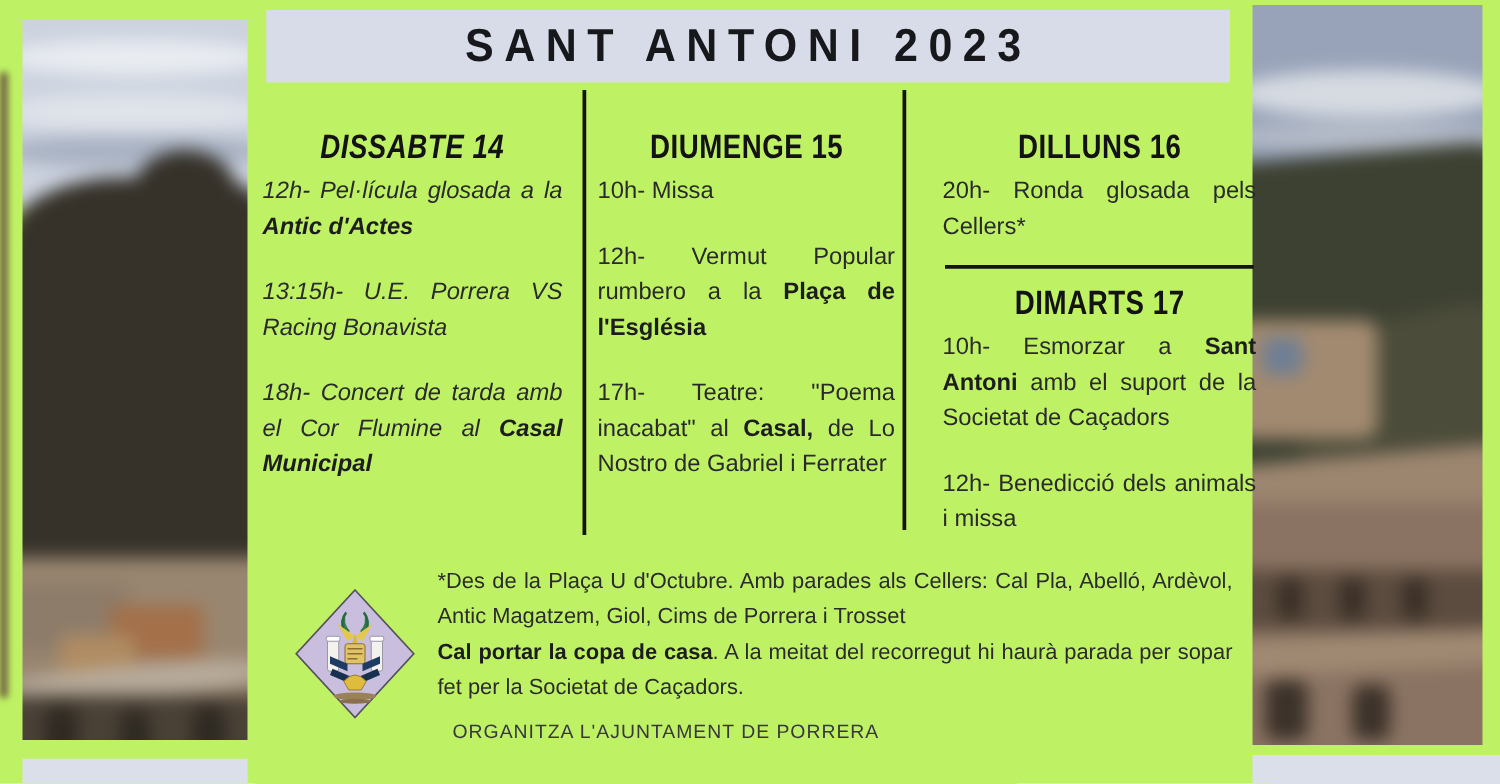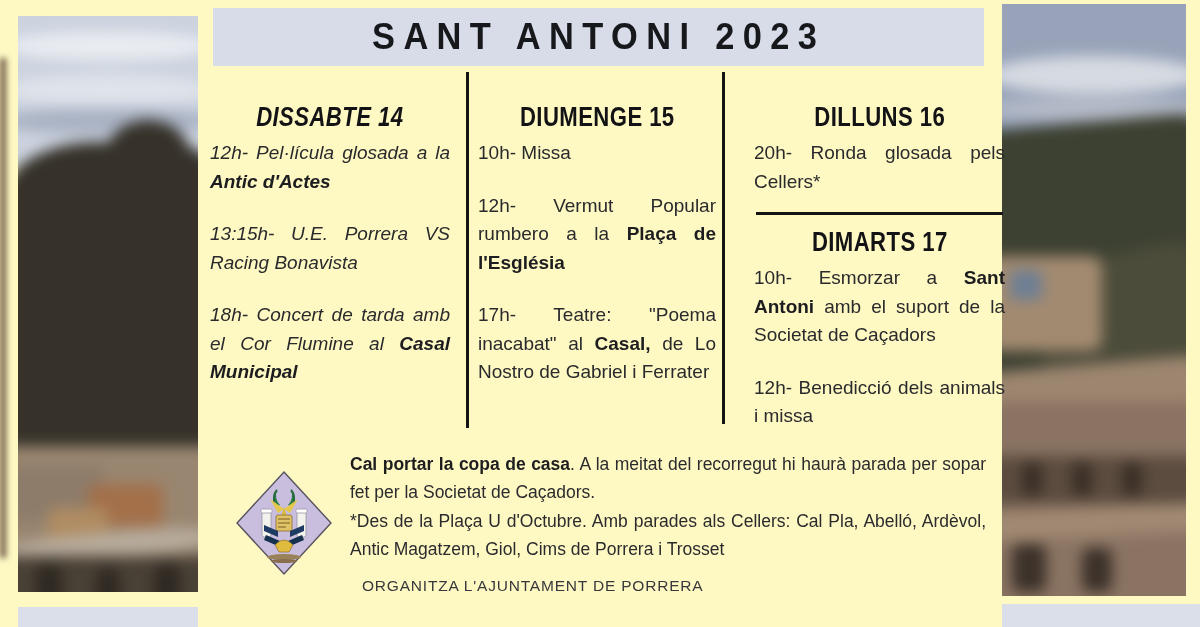--- a/index.html
+++ b/index.html
@@ -1,19 +1,19 @@
 <!DOCTYPE html>
 <html><head>
 <meta charset="utf-8">
 <style>
   html,body{margin:0;padding:0;}
   .stage{
     position:relative;
     width:1200px;height:627px;
-    background:#fef9c3;
+    background:#bef264;
     overflow:hidden;
     font-family:"Liberation Sans", sans-serif;
     color:#26262a;
   }
   
   .photo-strip{position:absolute;overflow:hidden;}
   .photo-strip .blur{position:absolute;inset:0;filter:blur(7px);}
   .shape{position:absolute;}
   .strip-left{left:18px;top:16px;width:180px;height:576px;}
   .strip-right{left:1002px;top:4px;width:184px;height:592px;}
@@ -177,18 +177,18 @@
     <path d="M32,66 L46,72 L44,77 L30,71 Z" fill="#16314f"></path>
     <path d="M68,66 L54,72 L56,77 L70,71 Z" fill="#16314f"></path>
 
     <path d="M41,76 Q50,66 59,76 L55,83 L45,83 Z" fill="#e0bc3e" stroke="#8a6f2e" stroke-width="0.7"></path>
 
     <ellipse cx="50" cy="88" rx="17" ry="3" fill="#9a8258"></ellipse>
     <ellipse cx="50" cy="92" rx="13" ry="2" fill="#8a6f4e"></ellipse>
   </svg>
 
   <div class="notes">
+    <p class="note">*Des de la Plaça U d'Octubre. Amb parades als Cellers: Cal Pla, Abelló, Ardèvol, Antic Magatzem, Giol, Cims de Porrera i Trosset</p>
     <p class="note"><b>Cal portar la copa de casa</b><span>. A la meitat del recorregut hi haurà parada per sopar fet per la Societat de Caçadors.</span></p>
-    <p class="note">*Des de la Plaça U d'Octubre. Amb parades als Cellers: Cal Pla, Abelló, Ardèvol, Antic Magatzem, Giol, Cims de Porrera i Trosset</p>
     <p class="organizer">ORGANITZA L'AJUNTAMENT DE PORRERA</p>
   </div>
 
 </div>
 
 </body></html>

